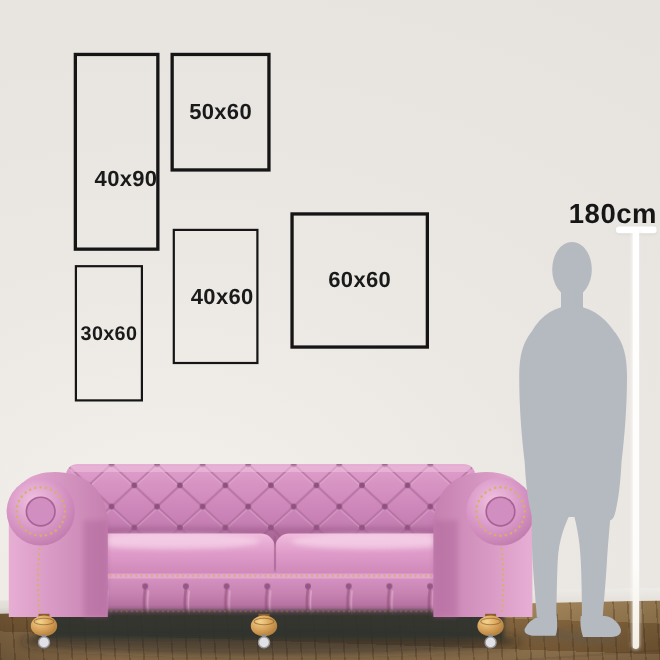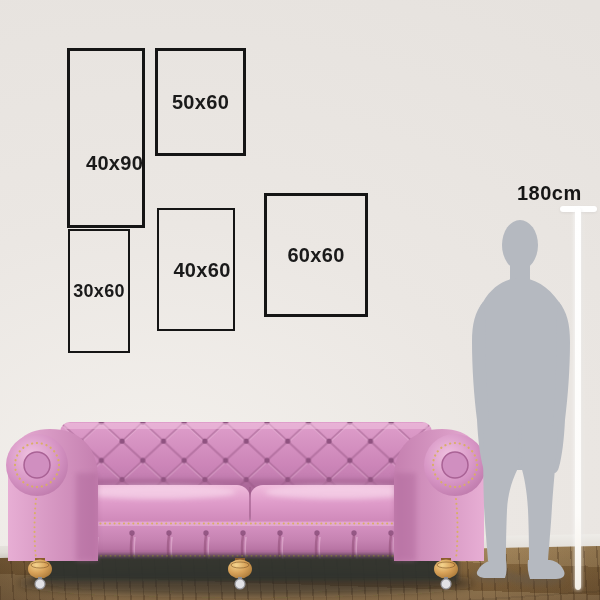--- a/index.html
+++ b/index.html
@@ -15,24 +15,24 @@
     display:flex;align-items:center;justify-content:center;
   }
   .frame .lbl{
     color:#1a1a1a;font-weight:600;font-size:20px;letter-spacing:.3px;line-height:1;
   }
   .f-40x90{left:67px;top:48px;width:78px;height:180px;}
   .f-40x90 .lbl{position:absolute;left:0;right:0;top:102px;text-align:center;margin-left:16px;}
   .f-50x60{left:155px;top:48px;width:91px;height:108px;}
   .f-80x60{left:264px;top:44px;width:169px;height:127px;border-width:4px;}
   .f-80x60 .lbl{font-size:21px;}
-  .f-30x60{left:68px;top:229px;width:62px;height:124px;border-width:2px;}
+  .f-30x60{left:68px;top:241px;width:62px;height:124px;border-width:2px;}
   .f-30x60 .lbl{font-size:18px;}
   .f-40x60{left:157px;top:208px;width:78px;height:123px;border-width:2px;padding-left:12px;}
-  .f-60x60{left:264px;top:193px;width:104px;height:124px;}
+  .f-60x60{left:264px;top:193px;width:126px;height:124px;}
   
   .baseboard{
     position:absolute;left:0;top:534px;width:600px;height:26px;
     background:linear-gradient(180deg,#eeece8 0%,#e0dcd6 70%,#c8c3bc 100%);
     clip-path:polygon(0 12px,100% 0,100% 12px,0 24px);
   }
   .floor{
     position:absolute;left:0;top:544px;width:600px;height:56px;
     clip-path:polygon(0 14px,100% 2px,100% 100%,0 100%);
     background:
@@ -42,21 +42,21 @@
       linear-gradient(180deg,#9a7b4e 0%,#8a6c42 45%,#775b38 100%);
   }
   .floor-vignette{
     position:absolute;left:0;top:544px;width:600px;height:56px;pointer-events:none;
     clip-path:polygon(0 14px,100% 2px,100% 100%,0 100%);
     background:linear-gradient(90deg, rgba(40,25,12,.28) 0%, rgba(40,25,12,0) 18%, rgba(40,25,12,0) 82%, rgba(40,25,12,.15) 100%);
   }
   
   .marker-label{
     position:absolute;left:517px;top:183px;color:#161616;
-    font-size:20px;font-weight:600;letter-spacing:.5px;line-height:1;
+    font-size:25px;font-weight:600;letter-spacing:.5px;line-height:1;
   }
   .marker-cap{
     position:absolute;left:560px;top:206px;width:37px;height:6px;border-radius:3px;
     background:#ffffff;box-shadow:0 1px 3px rgba(0,0,0,.06);
   }
   .marker-line{
     position:absolute;left:575px;top:208px;width:6px;height:382px;border-radius:3px;
     background:linear-gradient(180deg,#ffffff 0%,#fdfcfa 80%,#f4efe6 100%);
     box-shadow:0 0 4px rgba(255,255,255,.9), 1px 1px 3px rgba(0,0,0,.07);
   }

